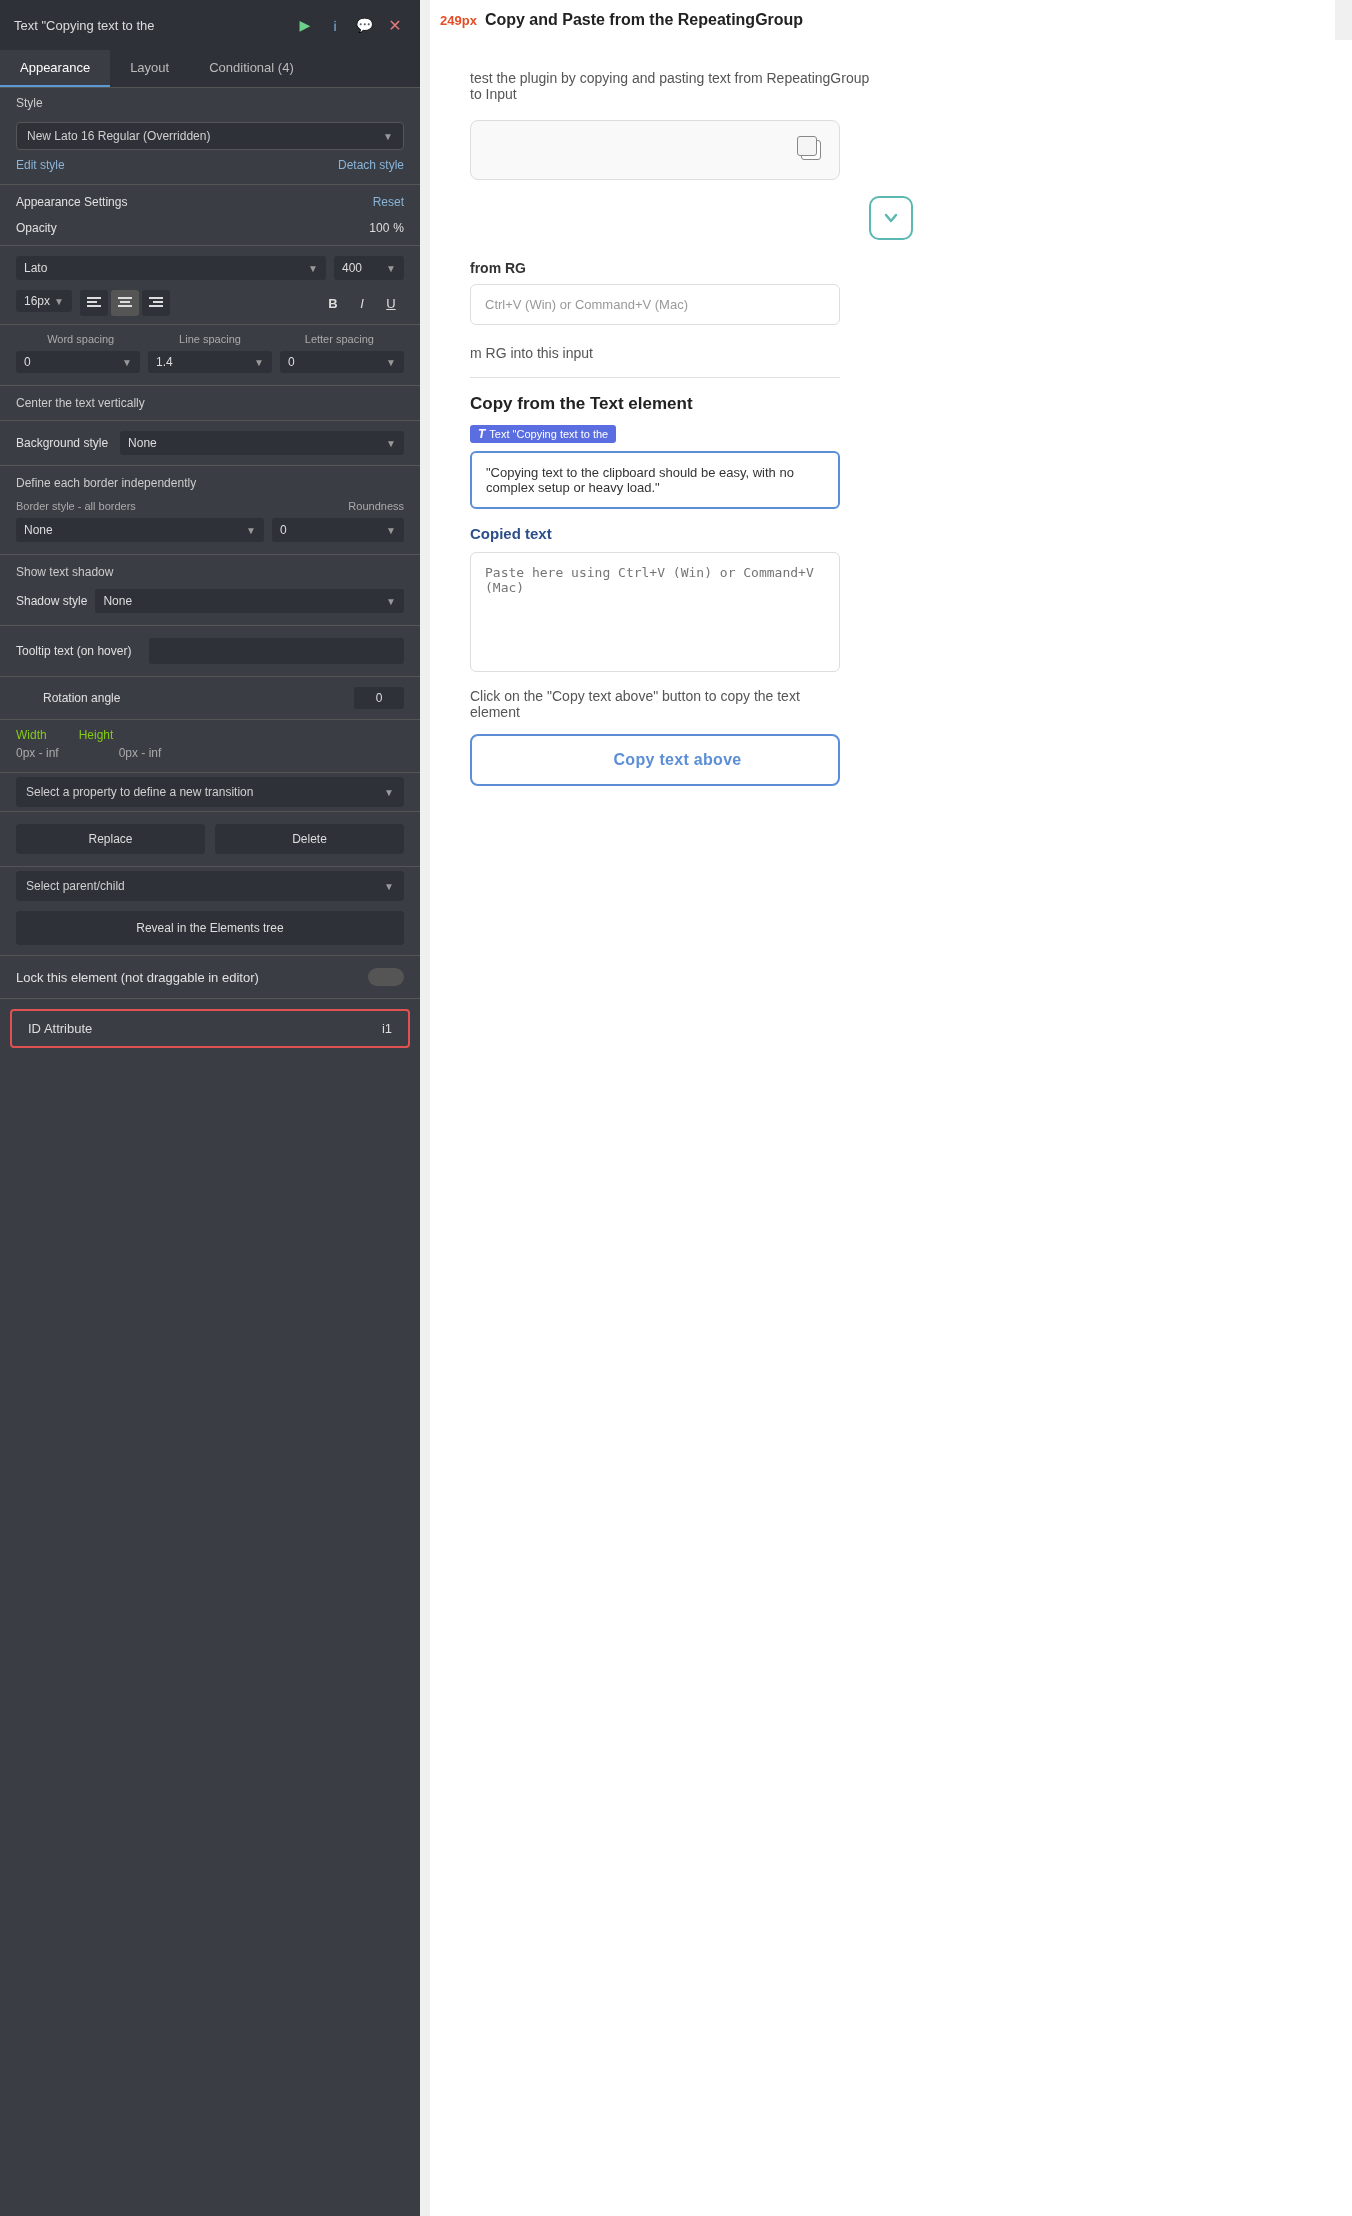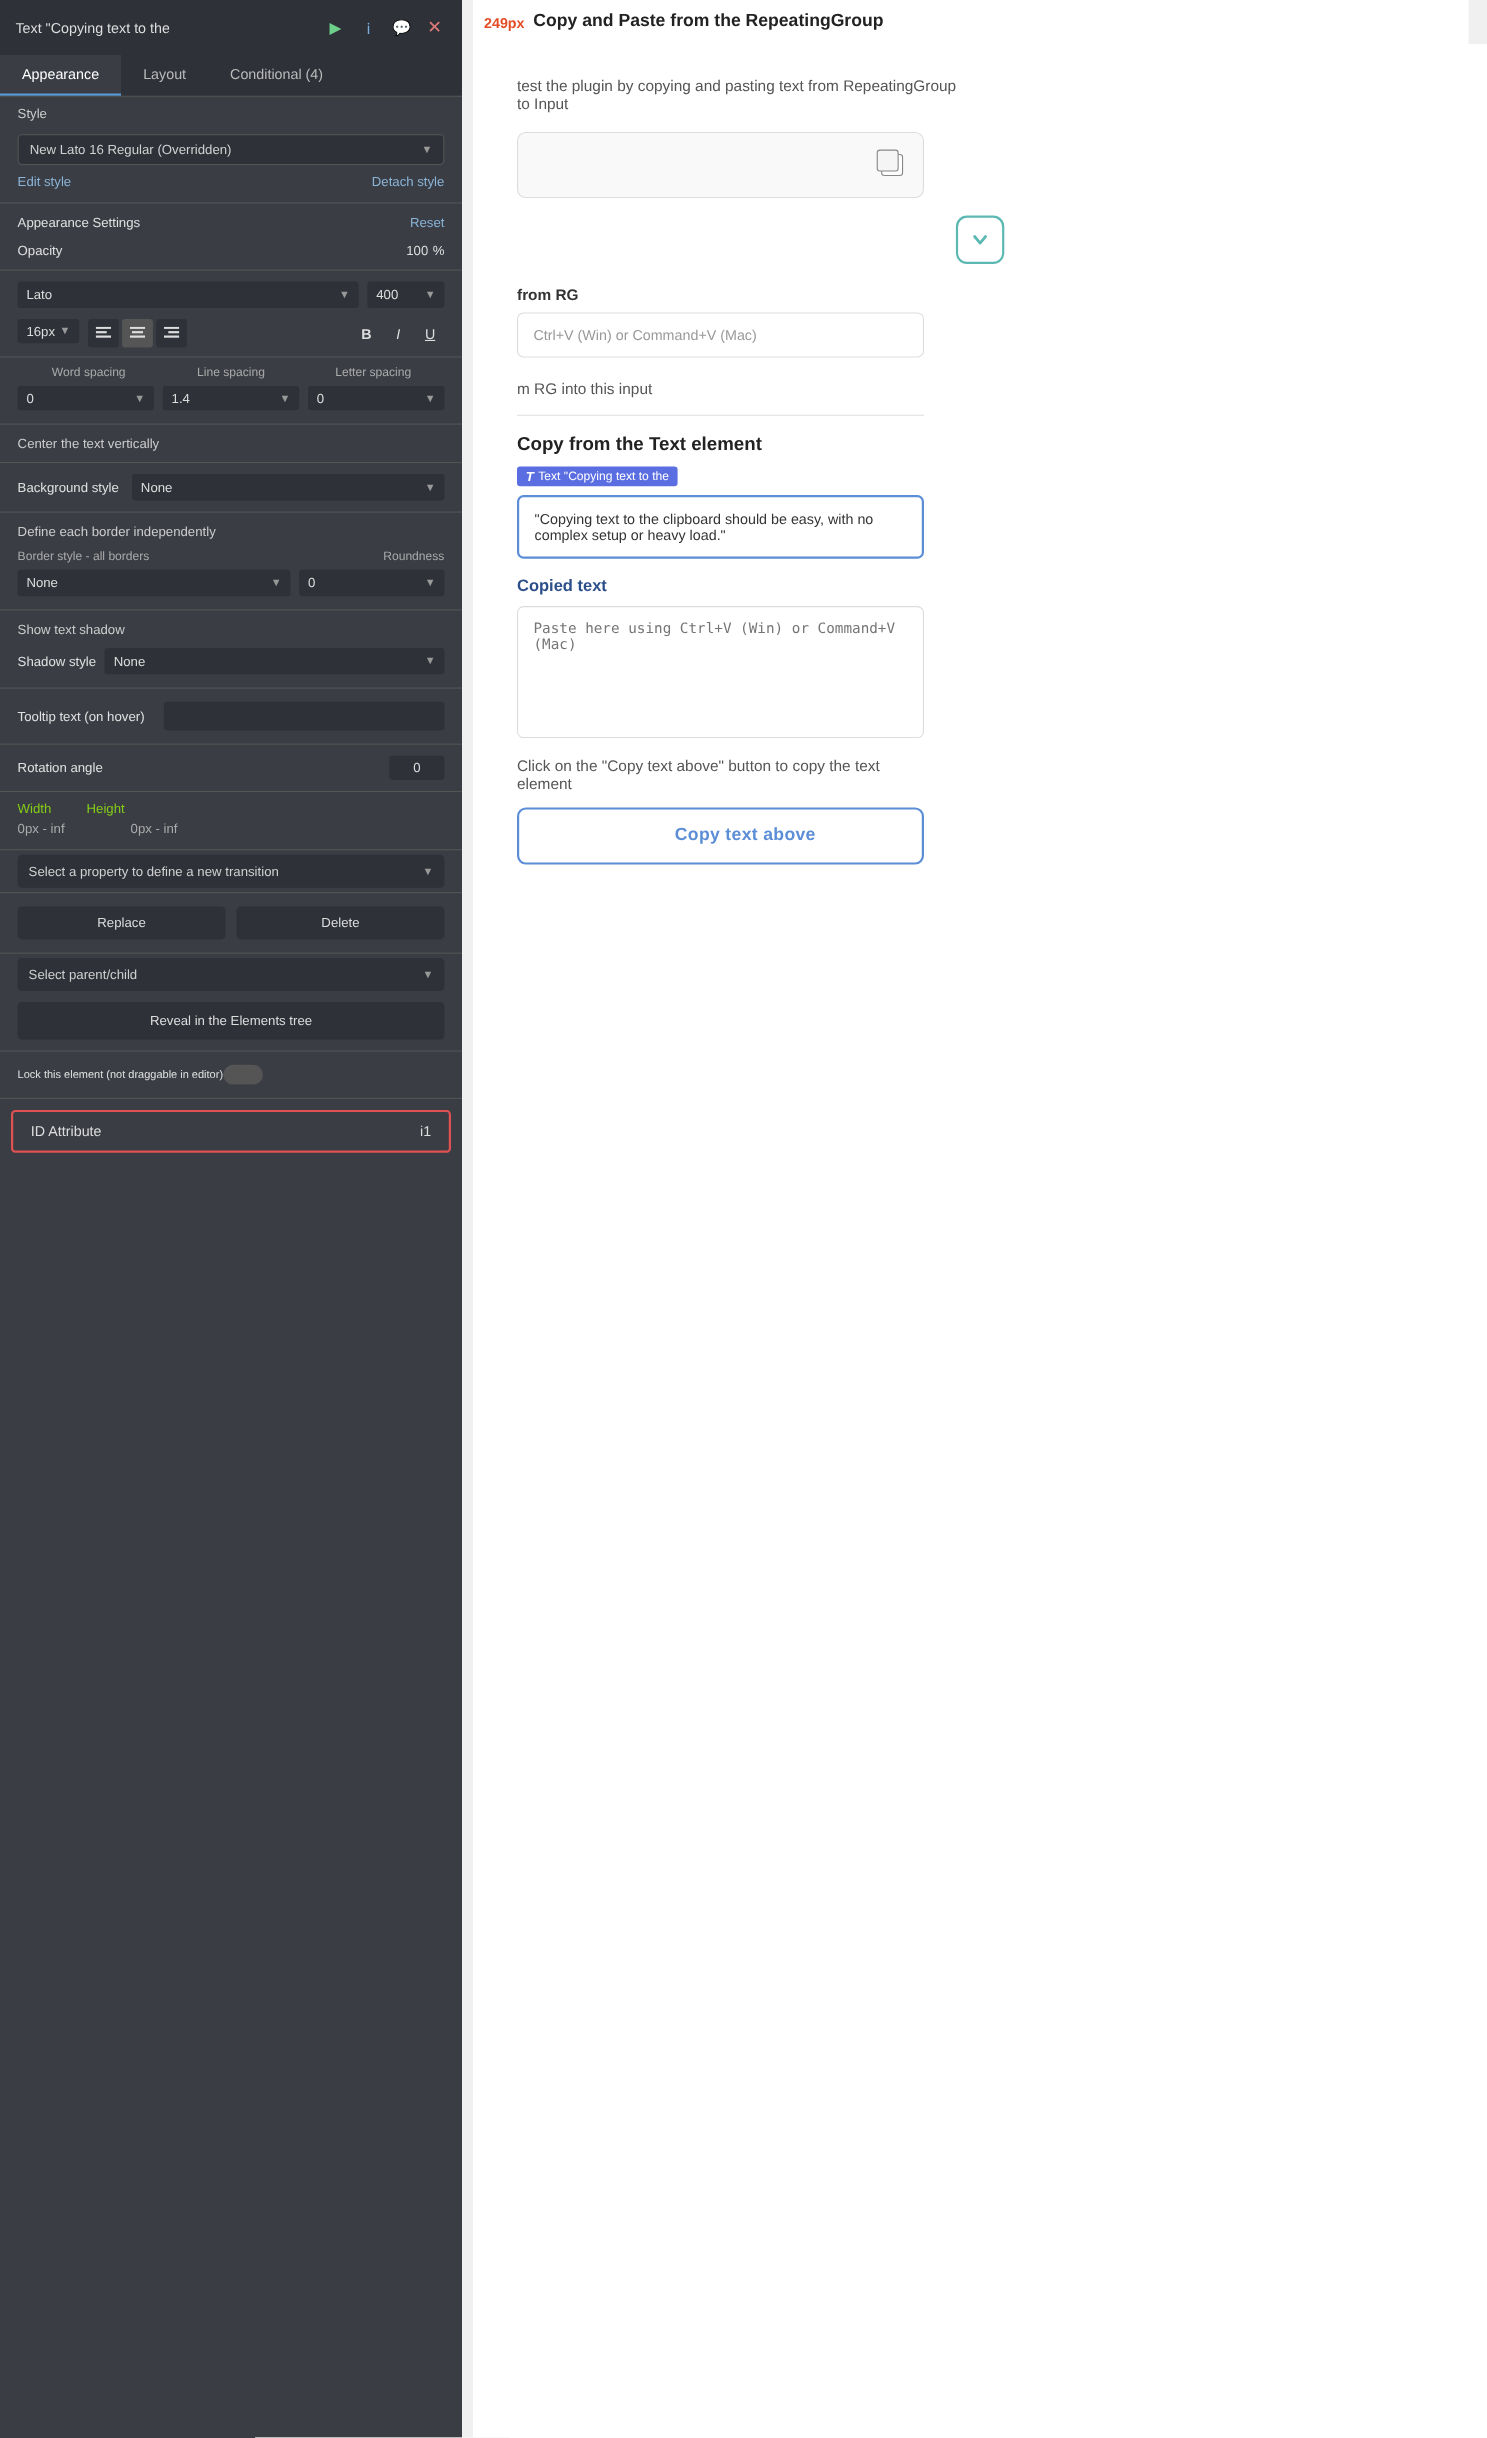--- a/index.html
+++ b/index.html
@@ -624,20 +624,21 @@
       height: 26px;
     }
 
     
     .rotation-row {
       display: flex;
       align-items: center;
       justify-content: space-between;
       padding: 6px 16px;
       font-size: 12px;
+      margin-left: 27px;
     }
 
     .rotation-input {
       background: #2e3138;
       border-radius: 3px;
       padding: 4px 8px;
       color: #ddd;
       font-size: 12px;
       width: 50px;
       text-align: center;
@@ -722,22 +723,23 @@
       font-size: 12px;
       padding: 10px;
       cursor: pointer;
       text-align: center;
     }
 
     
     .lock-row {
       display: flex;
       align-items: center;
+      justify-content: space-between;
       padding: 8px 16px;
-      font-size: 10px;
+      font-size: 13px;
     }
 
     .lock-toggle {
       width: 36px;
       height: 18px;
       background: #555;
       border-radius: 9px;
       cursor: pointer;
     }
 

